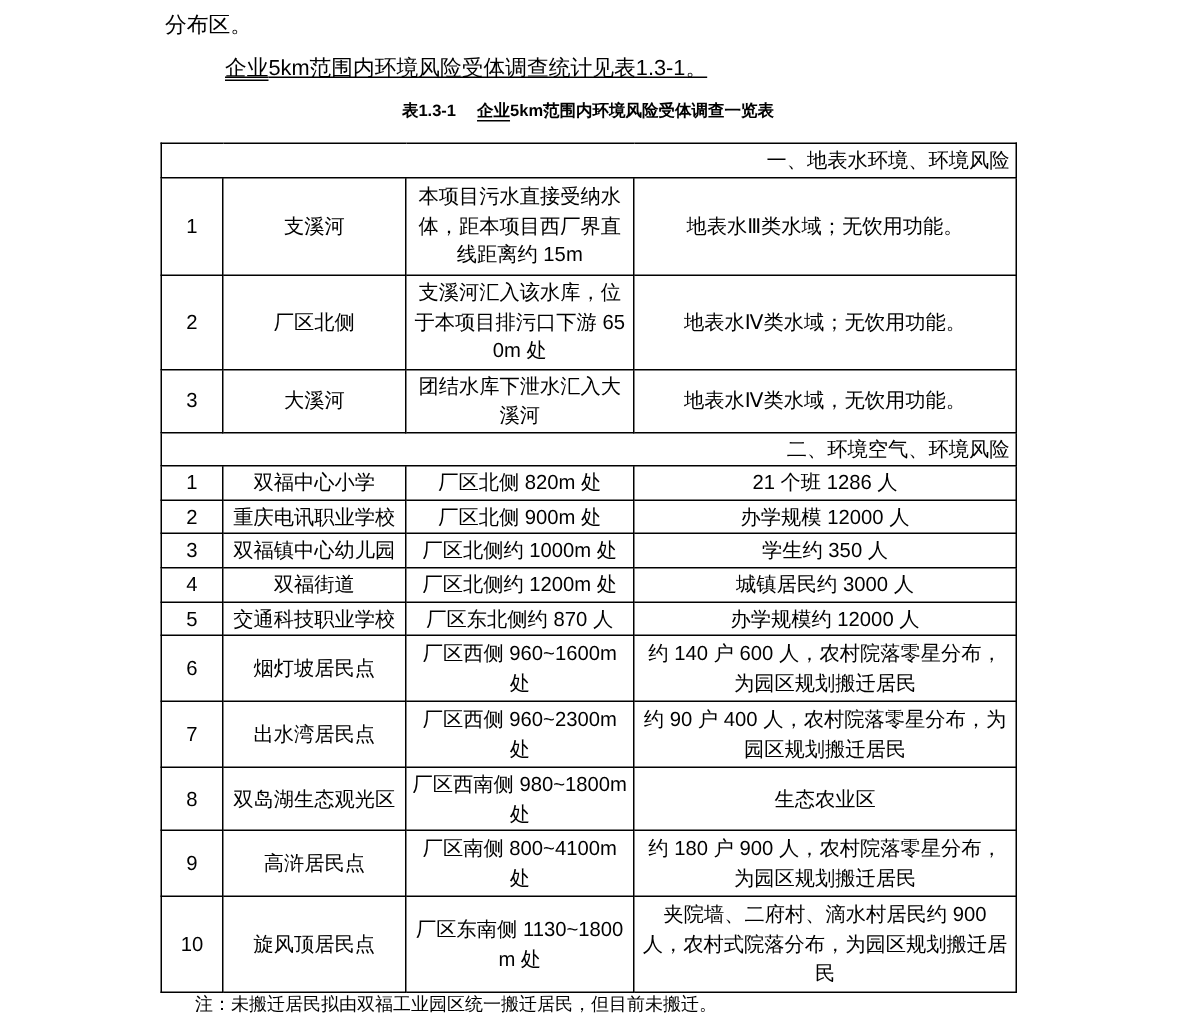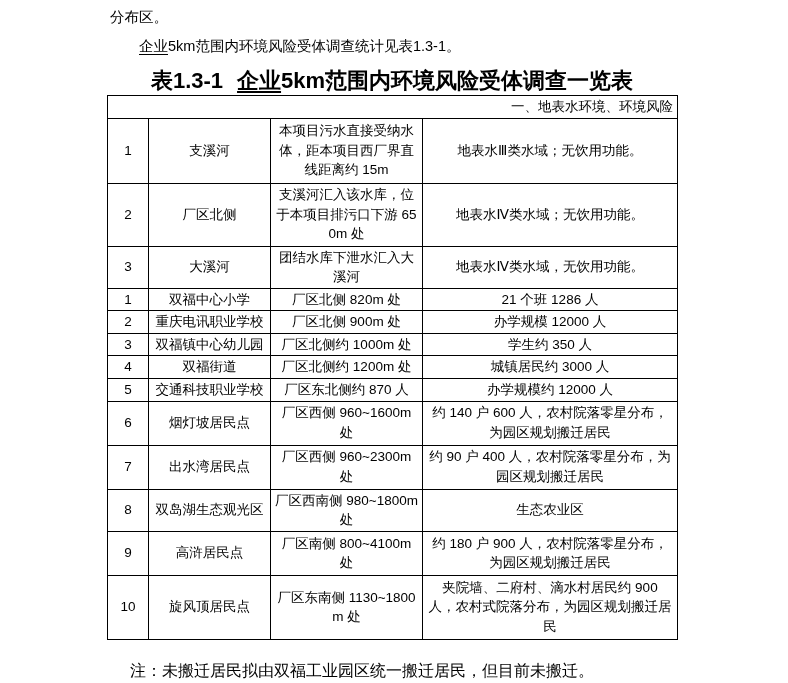--- a/index.html
+++ b/index.html
@@ -5,25 +5,25 @@
   * { margin:0; padding:0; box-sizing:border-box; }
   html,body { background:#fff; }
   body {
     width:788px; height:683px; position:relative;
     font-family:"Liberation Sans","DejaVu Sans",sans-serif;
     color:#000;
   }
   .page { position:absolute; inset:0; width:668px; height:683px; background:#fff; }
   .para { position:absolute; font-size:14.5px; line-height:1.2; white-space:nowrap; }
   .para1 { left:110px; top:9px; }
-  .para2 { left:139px; top:38px; }
+  .para2 { left:150px; top:38px;text-decoration:underline; }
   .ul { text-decoration:underline; text-underline-offset:3px; }
   .tbl-title {
     position:absolute; left:107px; top:66px; width:570px;
-    text-align:center; font-weight:bold; font-size:22px; white-space:nowrap;
+    text-align:center; font-weight:bold; font-size:11px; white-space:nowrap;
   }
   .title-prefix { margin-right:14px; }
   table.grid {
     position:absolute; left:107px; top:95px; width:570px;
     border-collapse:collapse; table-layout:fixed;
     font-size:13.5px;
   }
   table.grid td {
     border:1px solid #000;
     padding:1px 4px;
@@ -37,21 +37,21 @@
   tr.h23 { height:23px; }
   tr.h22 { height:22px; }
   tr.h42 { height:42px; }
   tr.h44 { height:44px; }
   tr.h63 { height:63px; }
   tr.h64 { height:64px; }
   tr.h65 { height:65px; }
   td.sec { text-align:right; padding-left:5px; }
   .note {
     position:absolute; left:130px; top:661px;
-    font-size:16px; white-space:nowrap;
+    font-size:12px; white-space:nowrap;
   }
 </style>
 </head>
 <body>
 
 <div class="page">
 
   <div class="para para1">分布区。</div>
 
   <div class="para para2"><span class="ul">企业</span><span>5km范围内环境风险受体调查统计见表1.3-1。</span></div>
@@ -84,20 +84,23 @@
       <td class="l">支溪河汇入该水库，位于本项目排污口下游 650m 处</td>
       <td class="l">地表水Ⅳ类水域；无饮用功能。</td>
     </tr>
     <tr class="h42">
       <td class="c">3</td>
       <td class="c">大溪河</td>
       <td class="l">团结水库下泄水汇入大溪河</td>
       <td class="l">地表水Ⅳ类水域，无饮用功能。</td>
     </tr>
 
+    <tr class="h22">
+      <td class="sec" colspan="4">二、环境空气、环境风险</td>
+    </tr>
 
     <tr class="h22">
       <td class="c">1</td>
       <td class="c">双福中心小学</td>
       <td class="c">厂区北侧 820m 处</td>
       <td class="c">21 个班 1286 人</td>
     </tr>
     <tr class="h22">
       <td class="c">2</td>
       <td class="c">重庆电讯职业学校</td>

